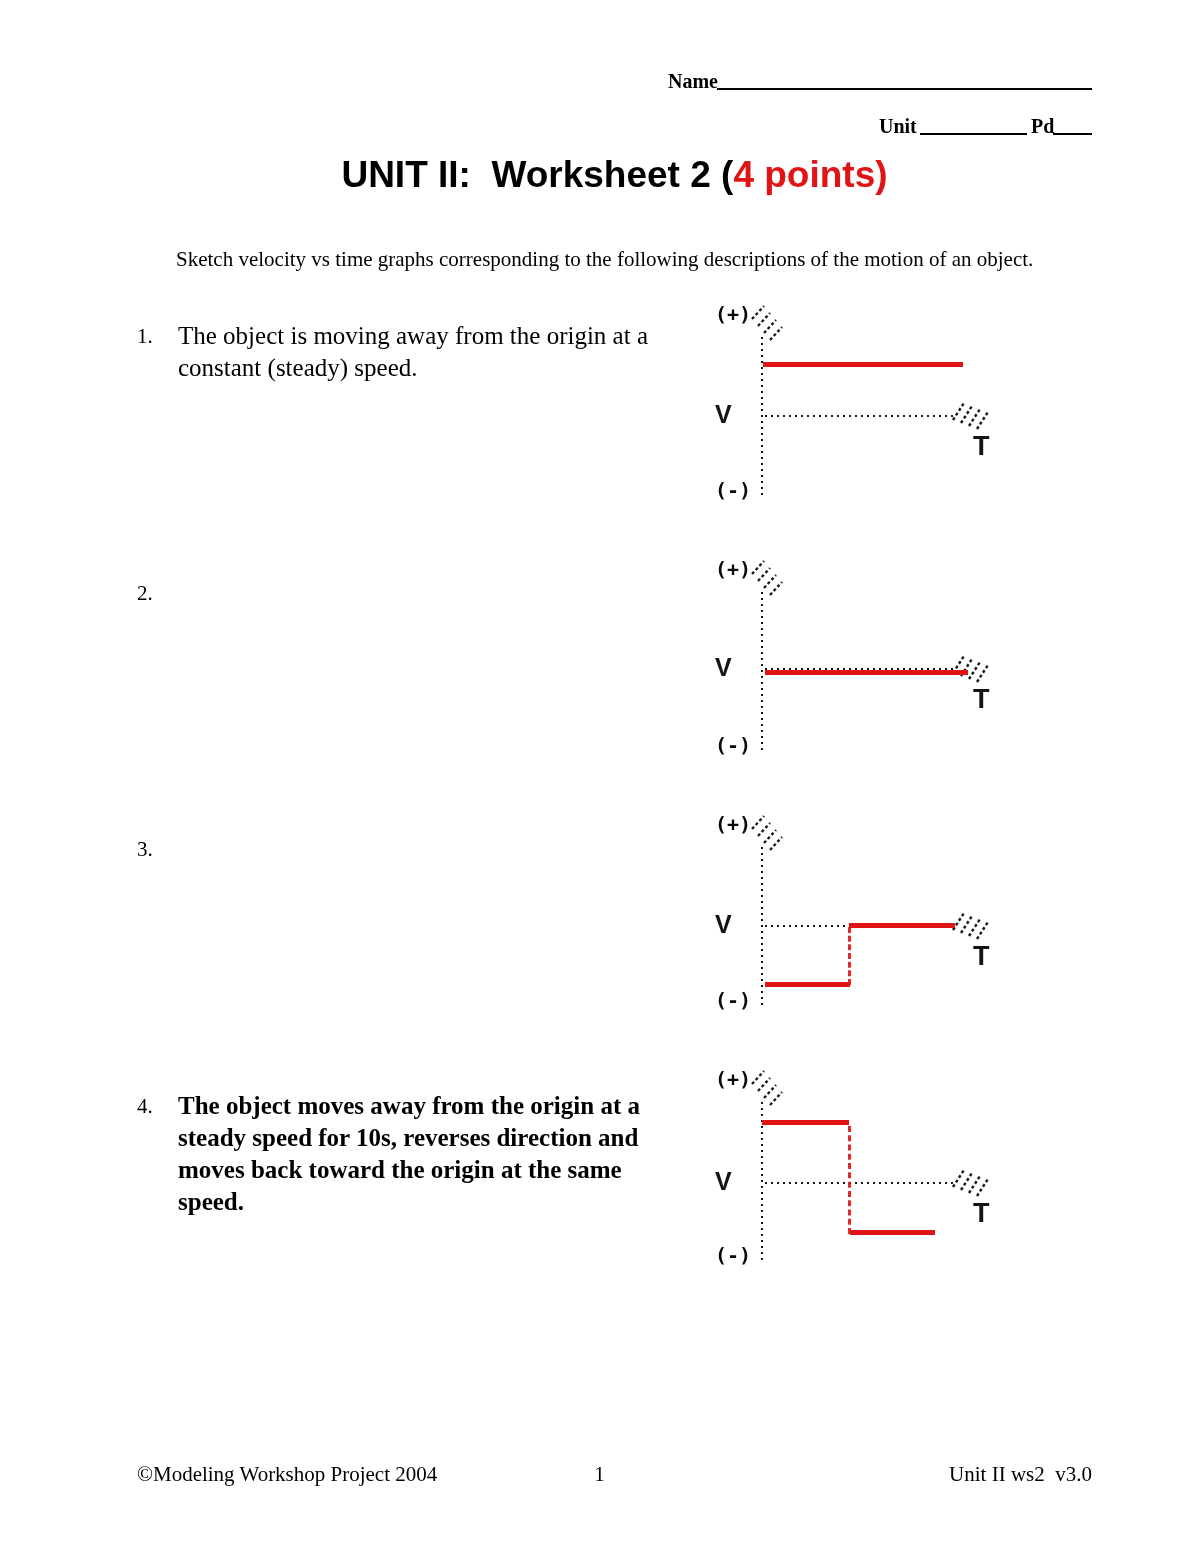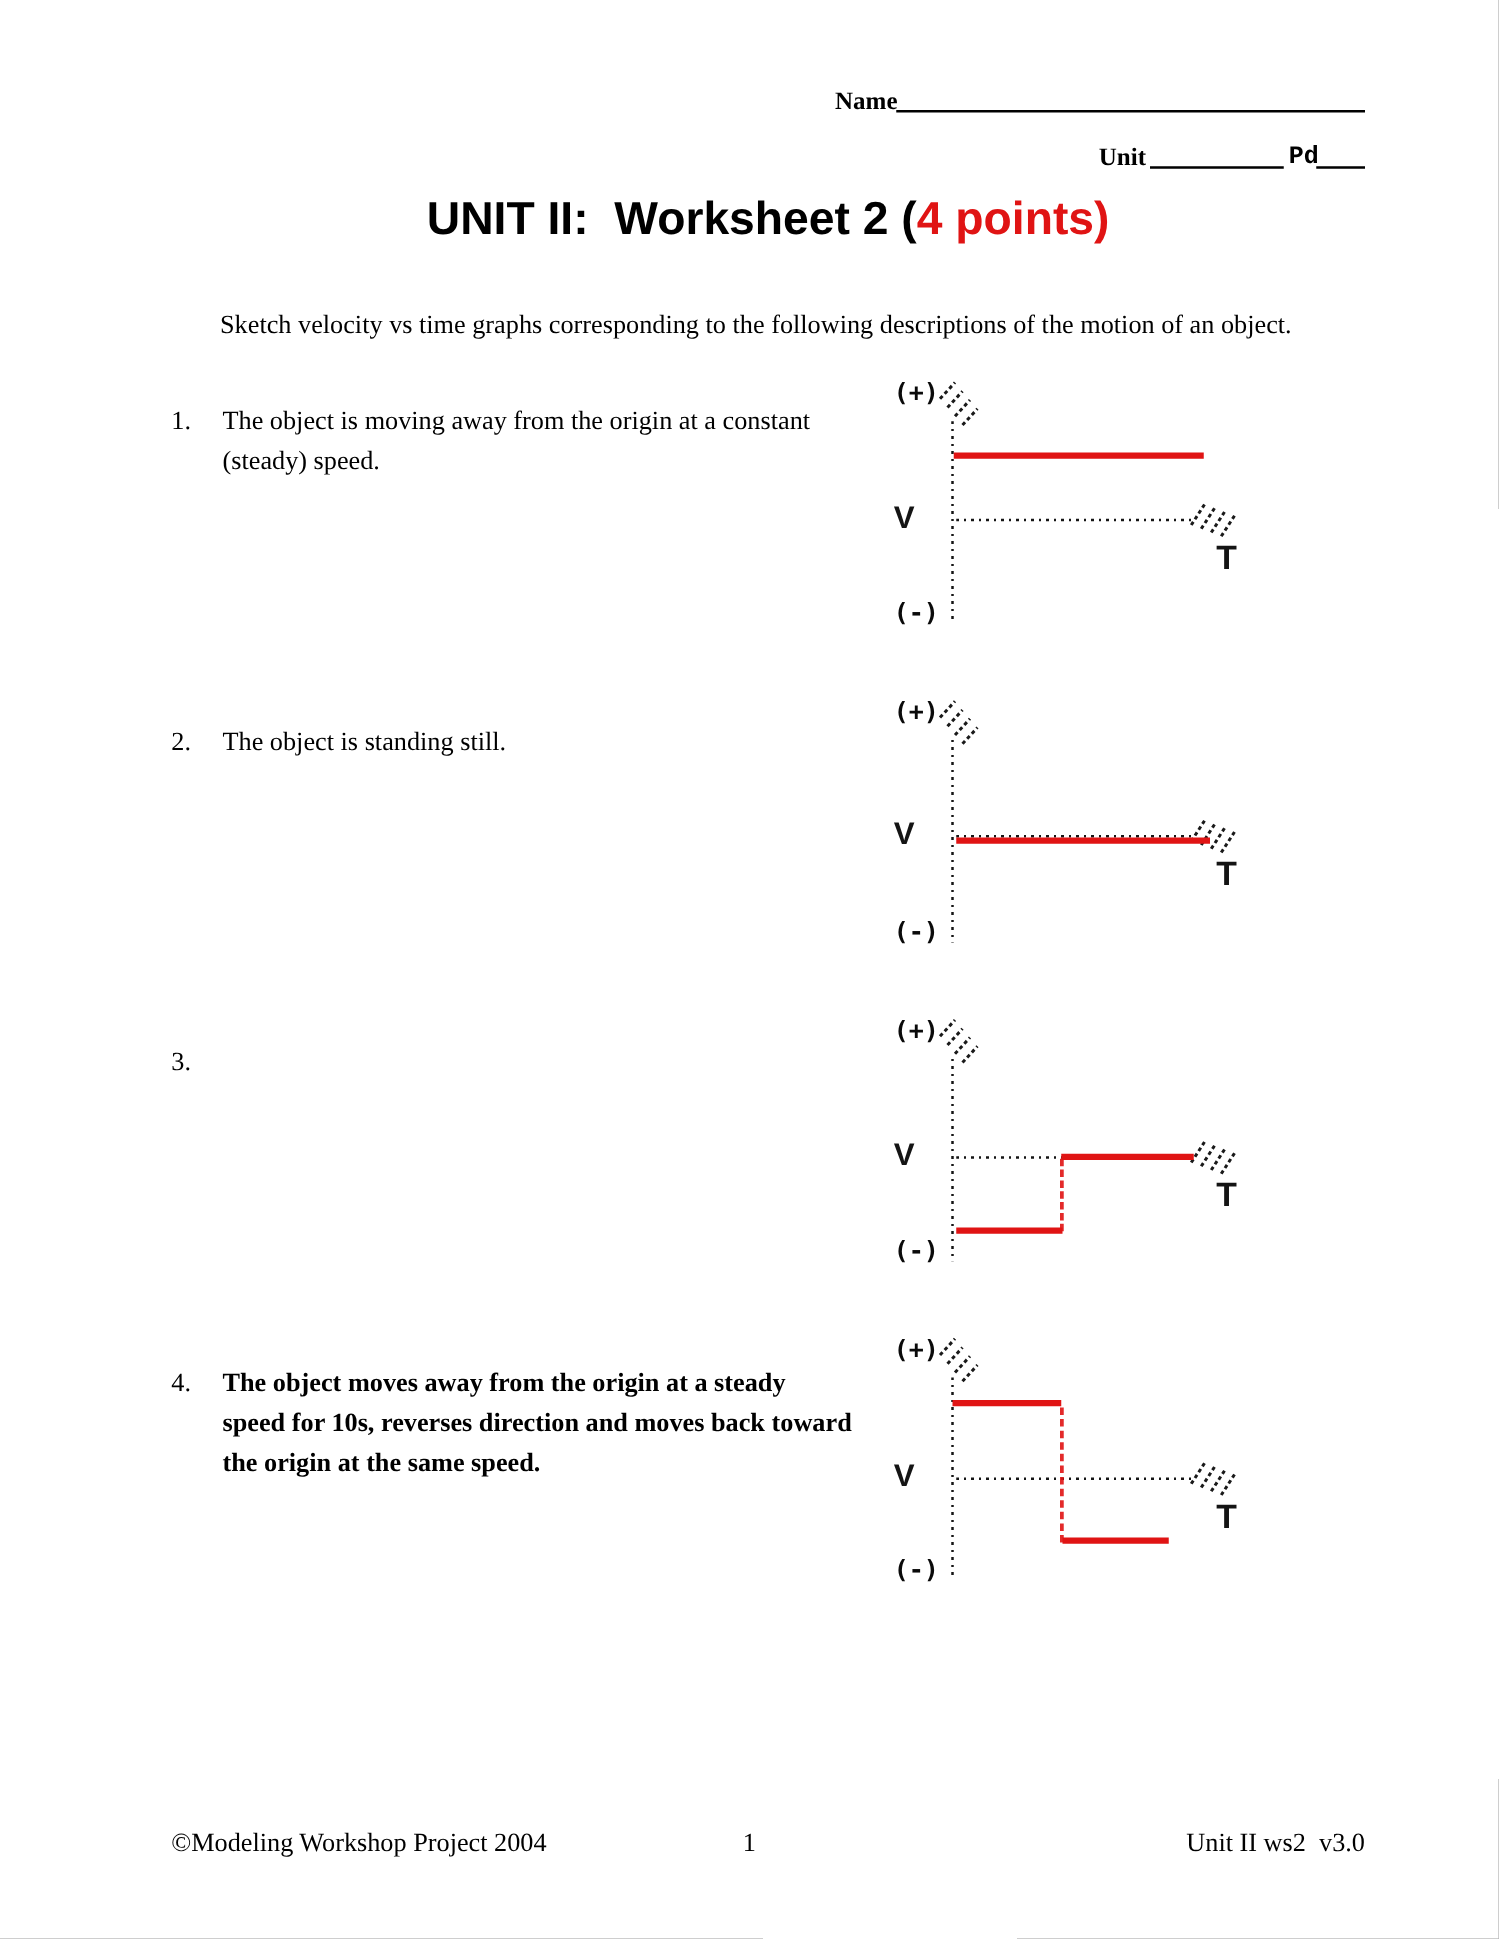--- a/index.html
+++ b/index.html
@@ -45,21 +45,21 @@
     font-size:21px;line-height:32px;
   }
   .q-num{
     position:absolute;
     left:137px;
     font-size:21px;line-height:32px;
   }
   .q-text{
     position:absolute;
     left:178px;width:505px;
-    font-size:21px;line-height:32px;
+    font-size:25px;line-height:32px;
   }
   
   .graph{
     position:absolute;
     left:713px;width:285px;height:210px;
   }
   .axis-v{
     position:absolute;
     left:48px;top:34px;width:2px;height:162px;
     background-image:repeating-linear-gradient(to bottom,#151515 0 2px,transparent 2px 6px);
@@ -103,32 +103,31 @@
 <body>
 
 <div class="page">
 
   <div class="hdr-label" style="left:668px;top:70px;">Name</div>
   <div class="hdr-line" style="left:717px;top:88px;width:375px;"></div>
 
   <div class="hdr-label" style="left:879px;top:115px;">Unit</div>
   <div class="hdr-line" style="left:920px;top:133px;width:107px;"></div>
 
-  <div class="hdr-label" style="left:1031px;top:115px;font-family:Liberation Mono, monospace;">Pd</div>
+  <div class="hdr-label" style="left:1031px;top:115px;">Pd</div>
   <div class="hdr-line" style="left:1053px;top:133px;width:39px;"></div>
 
   <div class="title"><span>UNIT II:  Worksheet 2 (</span><span class="red">4 points)</span></div>
 
   <div class="intro">Sketch velocity vs time graphs corresponding to the following descriptions of the motion of an object.</div>
 
   <div class="q-num" style="top: 320px;">1.</div>
   <div class="q-text" style="top: 320px;">The object is moving away from the origin at a constant (steady) speed.</div>
 
   <div class="q-num" style="top: 577px;">2.</div>
-  <div class="q-text" style="top: 577px;">The object is standing still.</div>
 
   <div class="q-num" style="top: 833px;">3.</div>
 
   <div class="q-num" style="top: 1090px;">4.</div>
   <div class="q-text" style="top: 1090px; font-weight: bold;">The object moves away from the origin at a steady speed for 10s, reverses direction and moves back toward the origin at the same speed.</div>
 
   <div class="graph" style="top: 303px;">
       <div class="glabel plus">(+)</div>
       <div class="glabel minus">(-)</div>
       <div class="alabel vlab" style="top: 98px;">V</div>

